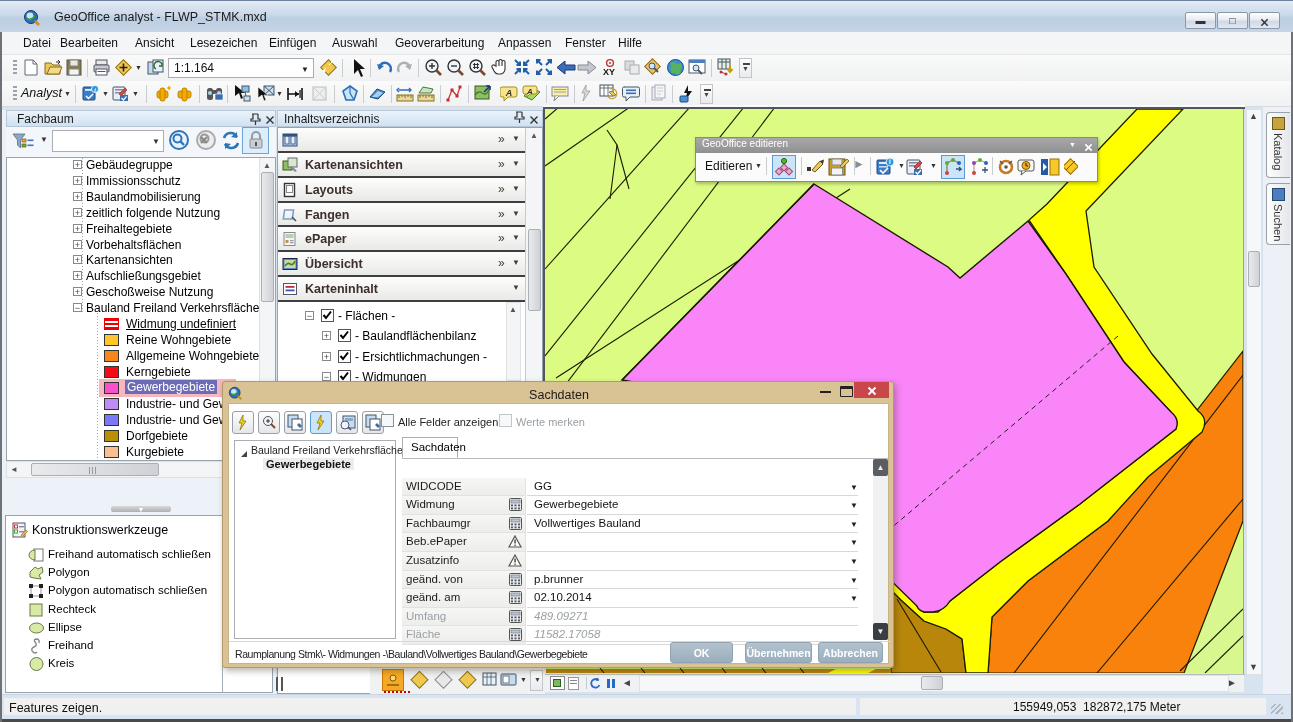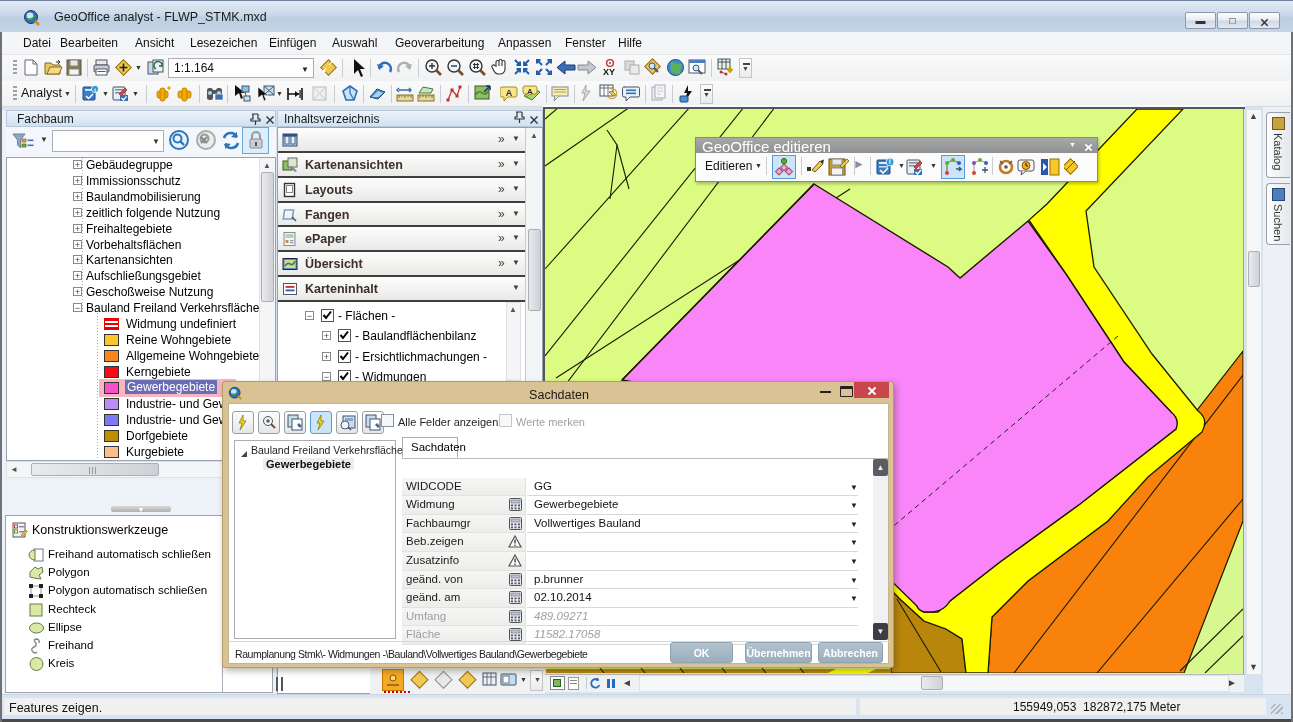--- a/index.html
+++ b/index.html
@@ -11,21 +11,21 @@
     border-top:1px solid #6F82A0;}
   #title-text{left:54px;top:9px;color:#1a1a1a;font-size:12.5px;}
   .winbtn{top:11px;width:31px;height:17px;border:1px solid #8A97AC;border-radius:2px;
     background:linear-gradient(#FDFDFD,#E8ECF2 45%,#CfD8E4 55%,#E2E8F0);color:#333;
     text-align:center;font-size:10px;line-height:15px;}
   #menubar{left:0;top:32px;width:1293px;height:23px;background:#F4F5F7;
     border-bottom:1px solid #E3E4E6;color:#111;}
   .menu{position:absolute;top:4px;font-size:12px;}
   .tbrow{left:0;width:1293px;height:26px;background:linear-gradient(#FAFAFA,#F0F1F2);}
   #tb1{top:55px;}
-  #tb2{top:81px;border-bottom:1px solid #D9DADC;}
+  #tb2{top:81px;border-bottom:1px solid #D9DADC;font-style:italic;}
   .grip{top:5px;width:4px;height:16px;
     background:repeating-linear-gradient(#9aa2ad 0 2px,transparent 2px 4px);
     }
   .tsep{top:4px;width:1px;height:18px;background:#C9CCD1;}
   .sbthumb{background:linear-gradient(90deg,#E9EAEC,#CfD1D6);border:1px solid #ABAEB5;border-radius:2px;}
 
   .dbtn{top:0;width:22px;height:23px;border:1px solid #9aa0a6;border-radius:3px;
     background:linear-gradient(#FDFDFD,#E4E6E9);}
   .dbtn svg{position:absolute;left:2px;top:2px;}
   .dbtn.sel{background:#CCE4F7;border-color:#5A9BD5;}
@@ -443,21 +443,21 @@
 <div class="abs" style="left:0;top:126.3px;width:252px;height:16px;">
           <span class="abs" style="left:66px;top:3px;width:9px;height:9px;border:1px solid #888;background:#fff;font-size:9px;line-height:8px;text-align:center;color:#444;">+</span>
           <span class="abs" style="left:79px;top:1px;white-space:nowrap;">Geschoßweise Nutzung</span>
         </div>
 <div class="abs" style="left:0;top:142.2px;width:252px;height:16px;">
           <span class="abs" style="left:66px;top:3px;width:9px;height:9px;border:1px solid #888;background:#fff;font-size:9px;line-height:8px;text-align:center;color:#444;">−</span>
           <span class="abs" style="left:79px;top:1px;white-space:nowrap;">Bauland Freiland Verkehrsfläche</span>
         </div>
 <div class="abs" style="left:0;top:158.2px;width:252px;height:16px;">
           <span class="abs" style="left:97px;top:2px;width:15px;height:12px;border:1px solid #E00;background:repeating-linear-gradient(#E8000B 0 2px,#fff 2px 4px);"></span>
-          <span class="abs" style="left:119px;top:1px;white-space:nowrap;">Widmung undefiniert</span>
+          <span class="abs" style="left:119px;top:1px;white-space:nowrap;text-decoration:underline;">Widmung undefiniert</span>
         </div>
 <div class="abs" style="left:0;top:174.1px;width:252px;height:16px;">
           <span class="abs" style="left:97px;top:2px;width:15px;height:12px;background:#FEC52D;border:1px solid #333;"></span>
           <span class="abs" style="left:119px;top:1px;white-space:nowrap;">Reine Wohngebiete</span>
         </div>
 <div class="abs" style="left:0;top:190.1px;width:252px;height:16px;">
           <span class="abs" style="left:97px;top:2px;width:15px;height:12px;background:#F8861A;border:1px solid #333;"></span>
           <span class="abs" style="left:119px;top:1px;white-space:nowrap;">Allgemeine Wohngebiete</span>
         </div>
 <div class="abs" style="left:0;top:206.0px;width:252px;height:16px;">
@@ -829,21 +829,21 @@
       <span class="abs" style="left:3px;top:5px;font-size:7px;color:#444;">▼</span>
     </div>
 </div>
 <div class="abs" style="left:276px;top:677px;width:10px;height:15px;">
   <div class="abs" style="left:0;top:0;width:2px;height:14px;background:#555;"></div>
   <div class="abs" style="left:5px;top:0;width:2px;height:14px;background:#555;"></div>
 </div>
 
 <div id="edittb" class="abs" style="left:695px;top:137px;width:403px;height:45px;border:1px solid #8a8a8a;background:#FBFBFB;box-shadow:1px 2px 3px rgba(0,0,0,.25);">
   <div class="abs" style="left:0;top:0;width:401px;height:15px;background:linear-gradient(#A8A8A8,#8F9092);">
-    <span class="abs" style="left:6px;top:0px;color:#fff;font-size:15px;">GeoOffice editieren</span>
+    <span class="abs" style="left:6px;top:0px;color:#fff;font-size:10px;">GeoOffice editieren</span>
     <span class="abs" style="left:373px;top:3px;color:#fff;font-size:7px;">▼</span>
     <span class="abs" style="left:388px;top:3px;"><svg width="9" height="9" viewBox="0 0 10 10">
           <path d="M1.5,1.5 L8.5,8.5 M8.5,1.5 L1.5,8.5" stroke="#fff" stroke-width="1.8"></path>
         </svg></span>
   </div>
   <div class="abs" style="left:0;top:15px;width:401px;height:29px;">
     <span class="abs" style="left:9px;top:6px;font-size:12px;color:#111;">Editieren</span>
     <span class="abs" style="left:59px;top:9px;font-size:7px;color:#333;">▼</span>
     <div class="abs tsep" style="left:70px;"></div>
     <div class="abs" style="left:76px;top:2px;width:24px;height:24px;border:1px solid #5A9BD5;background:#CCE4F7;">
@@ -1049,21 +1049,21 @@
                   <rect x="5.5" y="9.5" width="2" height="1.8"></rect>
                   <rect x="9" y="9.5" width="2" height="1.8"></rect>
                 </g>
               </svg></span>
             <div class="abs" style="left:125px;top:0;width:331px;height:18.6px;background:#fff;border-bottom:1px solid #D8D8D6;"></div>
             <span class="abs" style="left:132px;top:2px;font-size:11.5px;color:#111;">Vollwertiges Bauland</span>
             <span class="abs" style="left:448px;top:5px;font-size:8px;color:#222;">▼</span>
           </div>
 <div class="abs" style="left:0;top:74.4px;width:458px;height:18.6px;">
             <div class="abs" style="left:0;top:0;width:124px;height:18.6px;background:linear-gradient(#F6F6F5,#EDEDEB);border-bottom:1px solid #E2E2E0;border-right:1px solid #E2E2E0;"></div>
-            <span class="abs" style="left:4px;top:2px;font-size:11.5px;color:#1a1a1a;">Beb.zeigen</span>
+            <span class="abs" style="left:4px;top:2px;font-size:11.5px;color:#1a1a1a;">Beb.ePaper</span>
             <span class="abs" style="left:106px;top:2px;"><svg width="14" height="13" viewBox="0 0 14 13">
                 <path d="M7,1 L13,12 L1,12 Z" fill="#FFFDF6" stroke="#555" stroke-width="1.2"></path>
                 <rect x="6.4" y="4.5" width="1.3" height="4" fill="#333"></rect>
                 <rect x="6.4" y="9.6" width="1.3" height="1.3" fill="#333"></rect>
               </svg></span>
             <div class="abs" style="left:125px;top:0;width:331px;height:18.6px;background:#fff;border-bottom:1px solid #D8D8D6;"></div>
             <span class="abs" style="left:132px;top:2px;font-size:11.5px;color:#111;"></span>
             <span class="abs" style="left:448px;top:5px;font-size:8px;color:#222;">▼</span>
           </div>
 <div class="abs" style="left:0;top:93.0px;width:458px;height:18.6px;">

